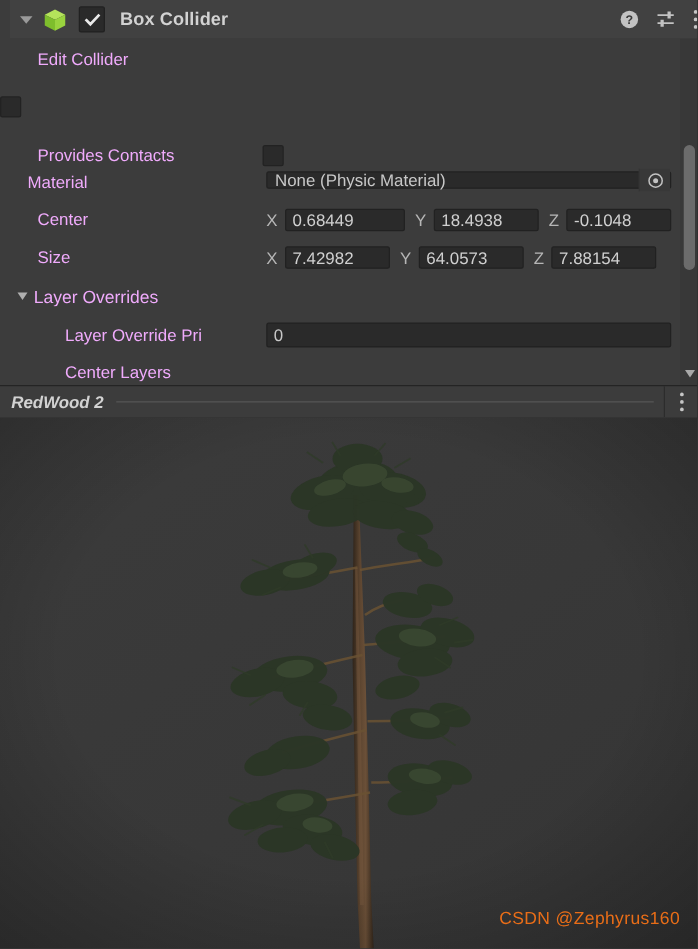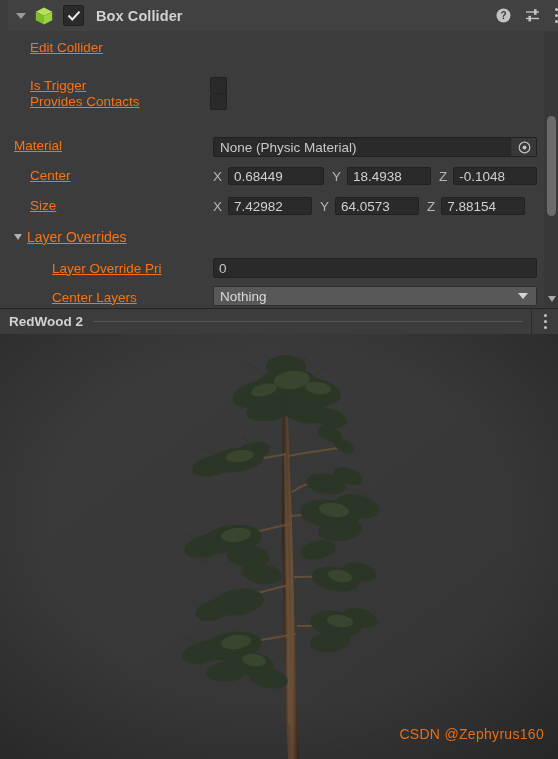--- a/index.html
+++ b/index.html
@@ -37,29 +37,29 @@
   }
   .hdr-icons{
     position:absolute;right:8px;top:0;height:31px;display:flex;align-items:center;gap:14px;
   }
   .hdr-icons .ic{cursor:pointer;display:flex;align-items:center;justify-content:center;}
 
   
   .insp-body{position:absolute;left:0;top:31px;width:558px;height:277px;background:#3c3c3c;overflow:hidden;}
 
   .row{position:absolute;left:0;width:558px;height:22px;display:flex;align-items:center;}
-  .lbl{color:#f97316;font-size:13.5px;white-space:nowrap;overflow:hidden;text-decoration:underline;}
+  .lbl{color:#f0abfc;font-size:13.5px;white-space:nowrap;overflow:hidden;}
 
   .cbox{
     width:15px;height:15px;background:#2a2a2a;border:1px solid #222;border-radius:2px;cursor:pointer;
   }
 
   
   .objfield{
-    position:absolute;height:20px;background:#2a2a2a;border:1px solid #212121;border-radius:2px;
+    position:absolute;height:14px;background:#2a2a2a;border:1px solid #212121;border-radius:2px;
     display:flex;align-items:center;box-sizing:border-box;cursor:pointer;
   }
   .objfield .otxt{color:#c8c8c8;font-size:13.5px;padding-left:6px;flex:1;white-space:nowrap;overflow:hidden;}
   .objpick{
     width:24px;height:18px;display:flex;align-items:center;justify-content:center;
     border-left:1px solid #343434;background:#383838;
   }
 
   
   .axis{color:#b6b6b6;font-size:13.5px;}
@@ -102,21 +102,21 @@
     position:absolute;left:3.5px;bottom:6px;width:0;height:0;
     border-left:4.5px solid transparent;border-right:4.5px solid transparent;border-top:6px solid #a8a8a8;
   }
 
   
   .prev-header{
     position:absolute;left:0;top:308px;width:558px;height:25px;background:#3c3c3c;
     border-top:1px solid #242424;border-bottom:1px solid #242424;
     display:flex;align-items:center;
   }
-  .prev-title{color:#d2d2d2;font-size:13.5px;font-weight:bold;margin-left:9px;white-space:nowrap;}
+  .prev-title{color:#d2d2d2;font-size:13.5px;font-weight:bold;margin-left:9px;white-space:nowrap;font-style:italic;}
   .prev-rule{flex:1;height:0;border-top:1px solid #555;margin:0 8px 0 10px;}
   .prev-kebab{
     width:26px;height:25px;display:flex;align-items:center;justify-content:center;
     border-left:1px solid #2c2c2c;cursor:pointer;
   }
   .prev-body{
     position:absolute;left:0;top:334px;width:558px;height:425px;background:#393939;overflow:hidden;
   }
   .tree-wrap{position:absolute;left:0;top:0;width:558px;height:425px;}
   .watermark{
@@ -174,31 +174,30 @@
     </div>
   </div>
 
   <div class="insp-body">
 
     <div class="row" style="top:5px;">
       <div class="lbl" style="margin-left:30px;">Edit Collider</div>
     </div>
 
     <div class="row" style="top:43px;">
-      <div class="lbl" style="margin-left:30px;width:180px;">Is Trigger</div>
       <div class="cbox"></div>
     </div>
 
-    <div class="row" style="top:59px;">
+    <div class="row" style="top:82px;">
       <div class="lbl" style="margin-left:30px;width:180px;">Provides Contacts</div>
       <div class="cbox"></div>
     </div>
 
     <div class="row" style="top:103px;">
-      <div class="lbl" style="margin-left:14px;width:180px;">Material</div>
+      <div class="lbl" style="margin-left:22px;width:180px;">Material</div>
     </div>
     <div class="objfield" style="left:213px;top:106px;width:324px;">
       <div class="otxt">None (Physic Material)</div>
       <div class="objpick">
         <svg width="13" height="13" viewBox="0 0 13 13">
           <circle cx="6.5" cy="6.5" r="5.3" fill="none" stroke="#c2c2c2" stroke-width="1.2"></circle>
           <circle cx="6.5" cy="6.5" r="2" fill="#c2c2c2"></circle>
         </svg>
       </div>
     </div>
@@ -248,24 +247,20 @@
 
     <div class="row" style="top:226px;">
       <div class="lbl" style="margin-left:52px;width:160px;">Layer Override Pri</div>
     </div>
     <div class="txtf" style="left:213px;top:227px;width:324px;">
       <span>0</span>
     </div>
 
     <div class="row" style="top:255px;">
       <div class="lbl" style="margin-left:52px;width:160px;">Center Layers</div>
-    </div>
-    <div class="ddn" style="left:213px;top:255px;width:324px;">
-      <div class="dtxt">Nothing</div>
-      <div class="darr"></div>
     </div>
   </div>
 
   <div class="vscroll">
     <div class="vthumb"></div>
     <div class="vdown"></div>
   </div>
 
   <div class="prev-header">
     <div class="prev-title">RedWood 2</div>

